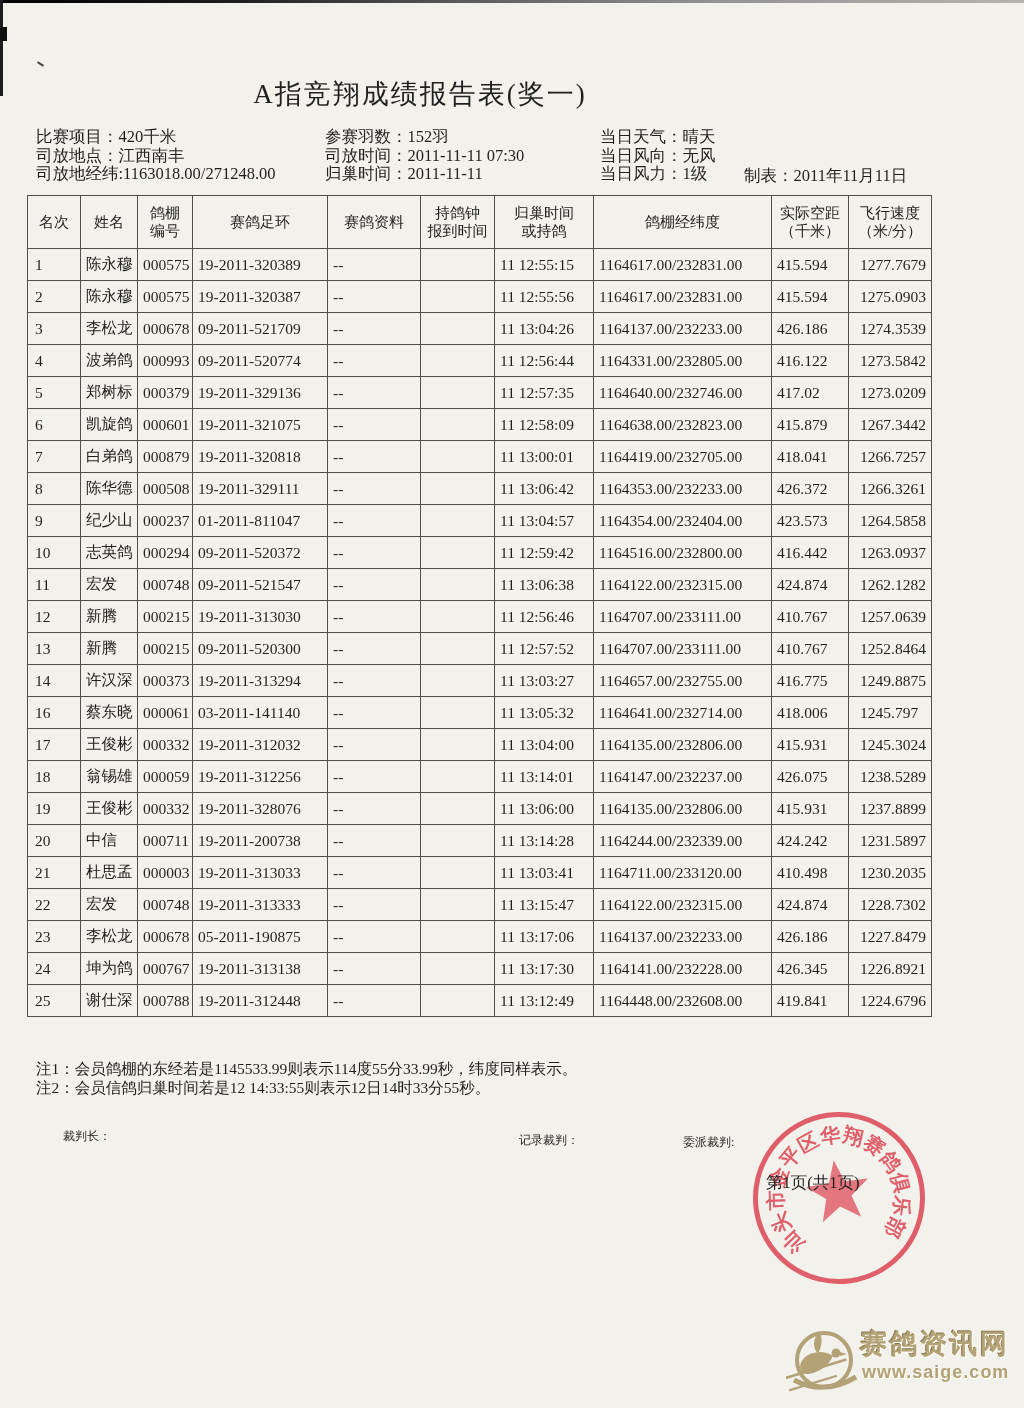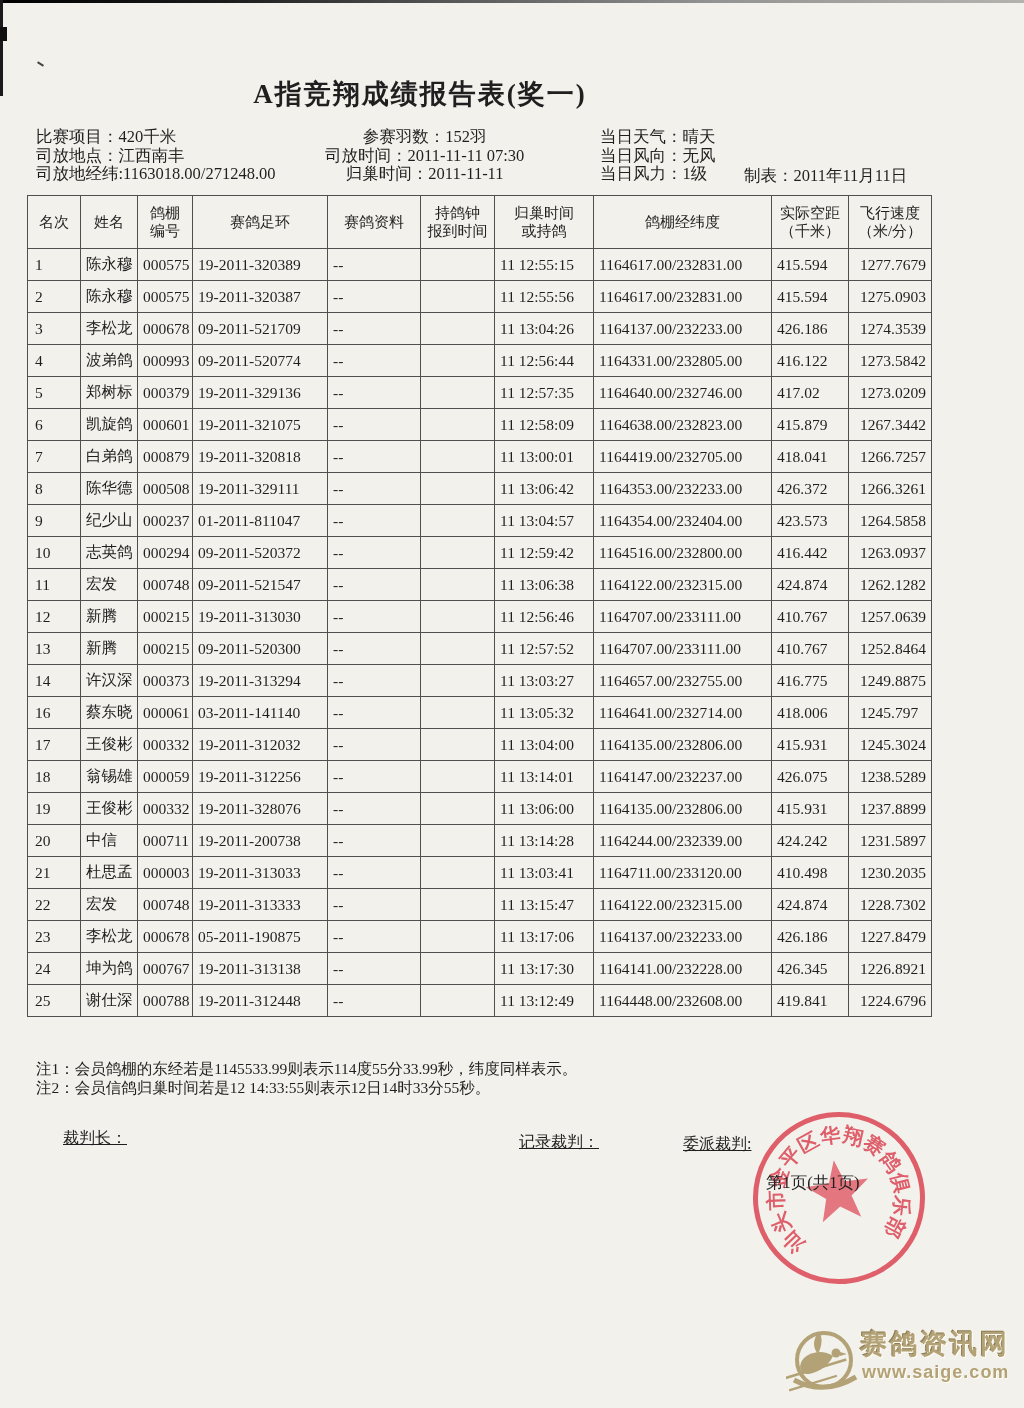--- a/index.html
+++ b/index.html
@@ -14,44 +14,44 @@
   }
   
   .scan-top{position:absolute;left:0;top:0;width:1024px;height:3px;
     background:linear-gradient(to right,#000 0%,#1c1c1c 22%,#5a5a5a 45%,#949494 70%,#b5b3ae 100%);}
   .scan-left{position:absolute;left:0;top:0;width:3px;height:96px;background:#1b1b1b;}
   .scan-mark{position:absolute;left:0;top:27px;width:7px;height:14px;background:#101010;}
   .scan-speck{position:absolute;left:37px;top:63px;width:7px;height:2px;background:#444;transform:rotate(32deg);}
 
   .title{
     position:absolute; left:0; top:76px; width:840px; margin:0;
-    text-align:center; font-size:27px; font-weight:bold; letter-spacing:2px;
+    text-align:center; font-size:27px; font-weight:normal; letter-spacing:2px;
   }
   .info-col{position:absolute; top:128px; font-size:16.5px; line-height:18.5px; white-space:nowrap;}
-  .info-c1{left:36px;} .info-c2{left:325px;text-align:center;} .info-c3{left:600px;}
+  .info-c1{left:36px;} .info-c2{left:325px;} .info-c3{left:600px;}
   .made-by{position:absolute; left:744px; top:165px; font-size:16.5px; white-space:nowrap;}
 
   table.results{
     position:absolute; left:27px; top:195px; width:904px;
     border-collapse:collapse; table-layout:fixed;border-radius:26px;
   }
   table.results th, table.results td{
     border:1px solid var(--border); font-weight:normal;
     overflow:hidden; white-space:nowrap;
   }
   table.results th{height:52px; font-size:15px; text-align:center; line-height:18px; padding:0 1px;}
   table.results td{height:31px; font-size:15.5px; text-align:left; padding:0 0 0 5px; vertical-align:middle;}
   table.results td.c-rank{padding-left:7px;}
   table.results td.c-speed{padding-left:11px;}
   col.w1{width:53px;}  col.w2{width:57px;}  col.w3{width:55px;}  col.w4{width:135px;}
   col.w5{width:93px;}  col.w6{width:74px;}  col.w7{width:99px;}  col.w8{width:178px;}
   col.w9{width:77px;}  col.w10{width:83px;}
 
   .notes{position:absolute; left:36px; top:1060px; font-size:15.5px; line-height:18.5px; white-space:nowrap;}
-  .sig{position:absolute; font-size:16px; white-space:nowrap;text-decoration:underline;}
+  .sig{position:absolute; font-size:12px; white-space:nowrap;}
   .sig-chief{left:63px; top:1128px;}
   .sig-recorder{left:519px; top:1132px;text-align:right;}
   .sig-appointed{left:683px; top:1134px;}
   .page-indicator{position:absolute; left:766px; top:1172px; font-size:16.5px; z-index:6; white-space:nowrap;}
 
   .stamp{position:absolute; left:751px; top:1110px; width:176px; height:176px;
     transform:rotate(-8deg); opacity:.92; z-index:4;}
   .stamp-ring{position:absolute; inset:2px; border:5px solid var(--stamp); border-radius:50%;}
   .stamp-char{position:absolute; left:88px; top:88px; color:var(--stamp);
     font-weight:bold; font-size:20px; font-family:"Liberation Sans","DejaVu Sans",sans-serif;}

